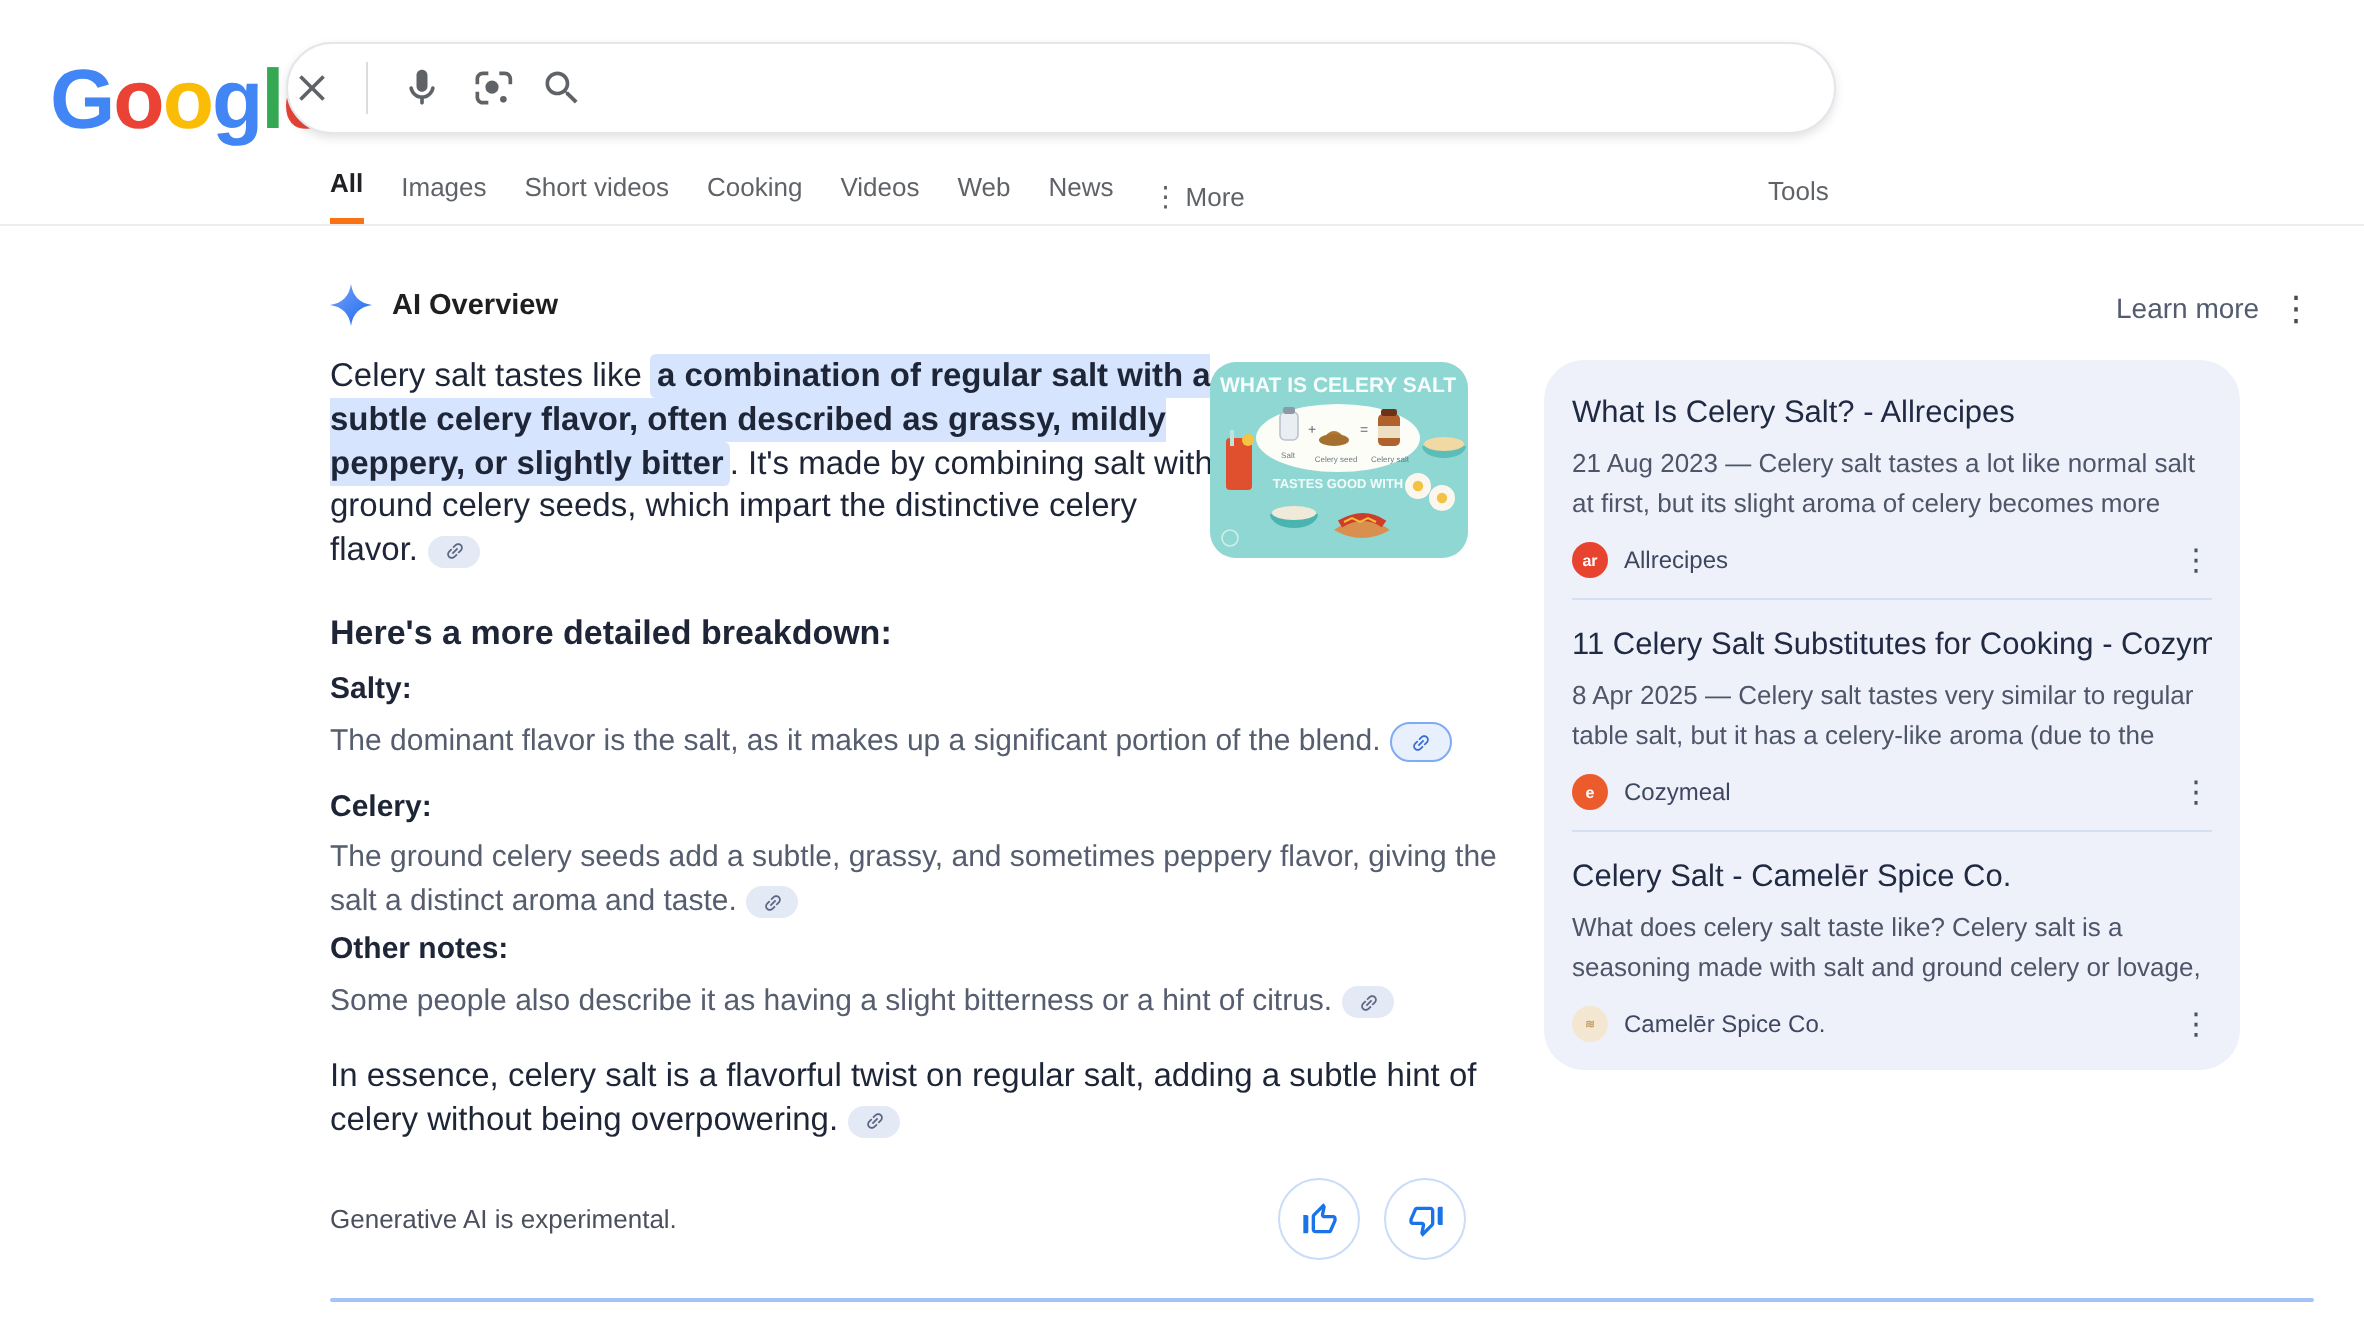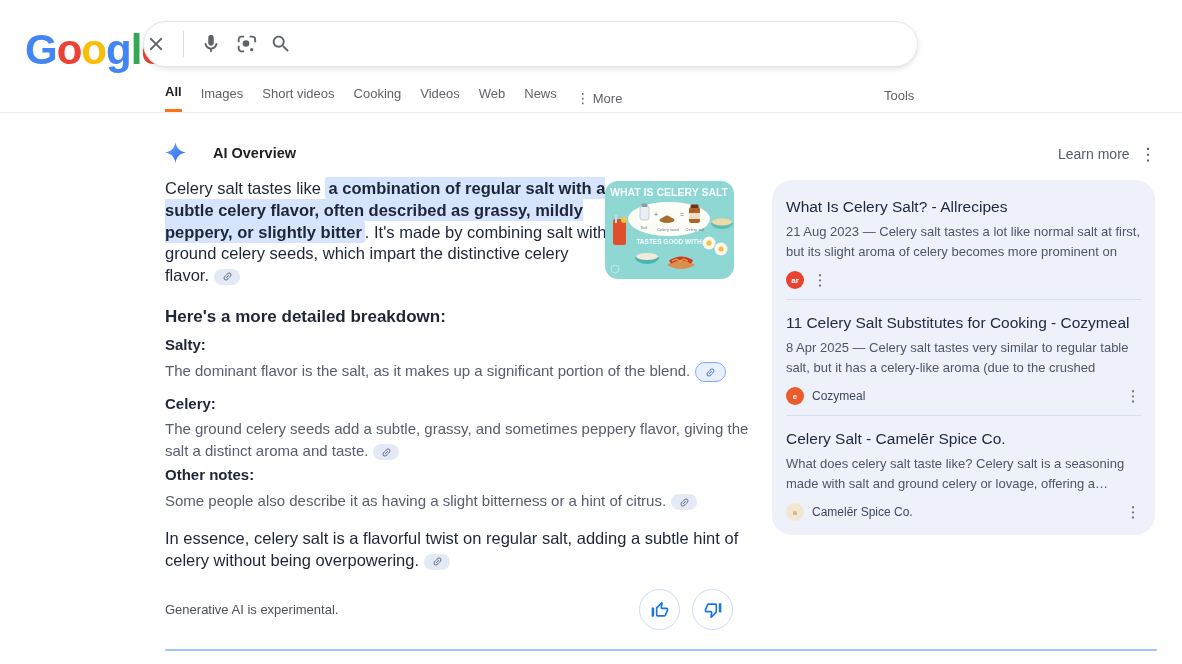--- a/index.html
+++ b/index.html
@@ -27,21 +27,21 @@
   .tabs { position:absolute; left:165px; top:84px; display:flex; gap:19px; align-items:center;
           font-size:13px; color:#5f6368; }
   .tab { cursor:pointer; padding-bottom:10px; }
   .tab.active { color:#202124; border-bottom:3px solid #f97316; font-weight:bold; }
   .tab-more { display:flex; align-items:center; gap:3px; cursor:pointer; }
   .dots-v { font-size:14px; color:#5f6368; }
   .tools { position:absolute; left:884px; top:88px; font-size:13px; color:#5f6368; cursor:pointer; }
   .tabs-rule { position:absolute; left:0; top:112px; width:1182px; height:1px; background:#ecedef; }
 
   
-  .aio-head { position:absolute; left:165px; top:142px; display:flex; align-items:center; gap:27px; }
+  .aio-head { position:absolute; left:165px; top:142px; display:flex; align-items:center; gap:10px; }
   .spark { width:21px; height:21px; }
   .aio-title { font-size:14.5px; font-weight:bold; color:#1f1f1f; }
   .learn-more { position:absolute; left:1058px; top:146px; font-size:14px; color:#535b6e; cursor:pointer; }
   .kebab-top { position:absolute; left:1139px; top:144px; font-size:17px; color:#474b55; cursor:pointer; width:18px; text-align:center; }
 
   
   .intro { position:absolute; left:165px; top:178px; width:444px;
            font-size:16.5px; line-height:21.8px; color:#1d2537; }
   .hl { background:#d6e4fd; font-weight:bold; padding:2px 3px; border-radius:3px; }
 
@@ -64,21 +64,21 @@
   .disclaimer { position:absolute; left:165px; top:602px; font-size:13px; color:#4b505e; }
   .fb-btns { position:absolute; left:639px; top:589px; display:flex; gap:12px; }
   .fb { width:41px; height:41px; border-radius:50%; border:1px solid #cadcf8; background:#fff;
         display:flex; align-items:center; justify-content:center; cursor:pointer; }
   .fb svg { width:20px; height:20px; fill:#1a73e8; }
 
   .bottom-rule { position:absolute; left:165px; top:649px; width:992px; height:2px;
                  background:#a6c3f7; border-radius:1px; }
 
   
-  .sources { position:absolute; left:772px; top:180px; width:383px;
+  .sources { position:absolute; left:772px; top:180px; width:348px;
              background:#eef1fa; border-radius:20px; padding:4px 0; }
   .card { padding:14px 14px 10px 14px; cursor:pointer; }
   .card-title { font-size:15.5px; color:#202a43; margin-bottom:6px; white-space:nowrap; overflow:hidden; }
   .card-snippet { font-size:13px; line-height:20px; color:#4e5568; height:40px; overflow:hidden; }
   .card-foot { display:flex; align-items:center; margin-top:9px; }
   .fav { width:18px; height:18px; border-radius:50%; display:flex; align-items:center; justify-content:center;
          font-size:8px; font-weight:bold; margin-right:8px; flex:none; }
   .fav-0 { background:#E8432E; color:#fff; }
   .fav-1 { background:#EC5B2B; color:#fff; }
   .fav-2 { background:#F4E7D2; color:#c2a36b; font-size:6px; }
@@ -237,20 +237,21 @@
 </div>
 
 <div class="bottom-rule"></div>
 
 <div class="sources">
   <div class="card">
     <div class="card-title">What Is Celery Salt? - Allrecipes</div>
     <div class="card-snippet">21 Aug 2023 — Celery salt tastes a lot like normal salt at first, but its slight aroma of celery becomes more prominent on the…</div>
     <div class="card-foot">
       <span class="fav fav-0">ar</span>
+      <span class="site">Allrecipes</span>
       <span class="card-kebab">⋮</span>
     </div>
   </div>
   <div class="card-divider"></div>
   <div class="card">
     <div class="card-title">11 Celery Salt Substitutes for Cooking - Cozymeal</div>
     <div class="card-snippet">8 Apr 2025 — Celery salt tastes very similar to regular table salt, but it has a celery-like aroma (due to the crushed celery…</div>
     <div class="card-foot">
       <span class="fav fav-1">e</span>
       <span class="site">Cozymeal</span>

